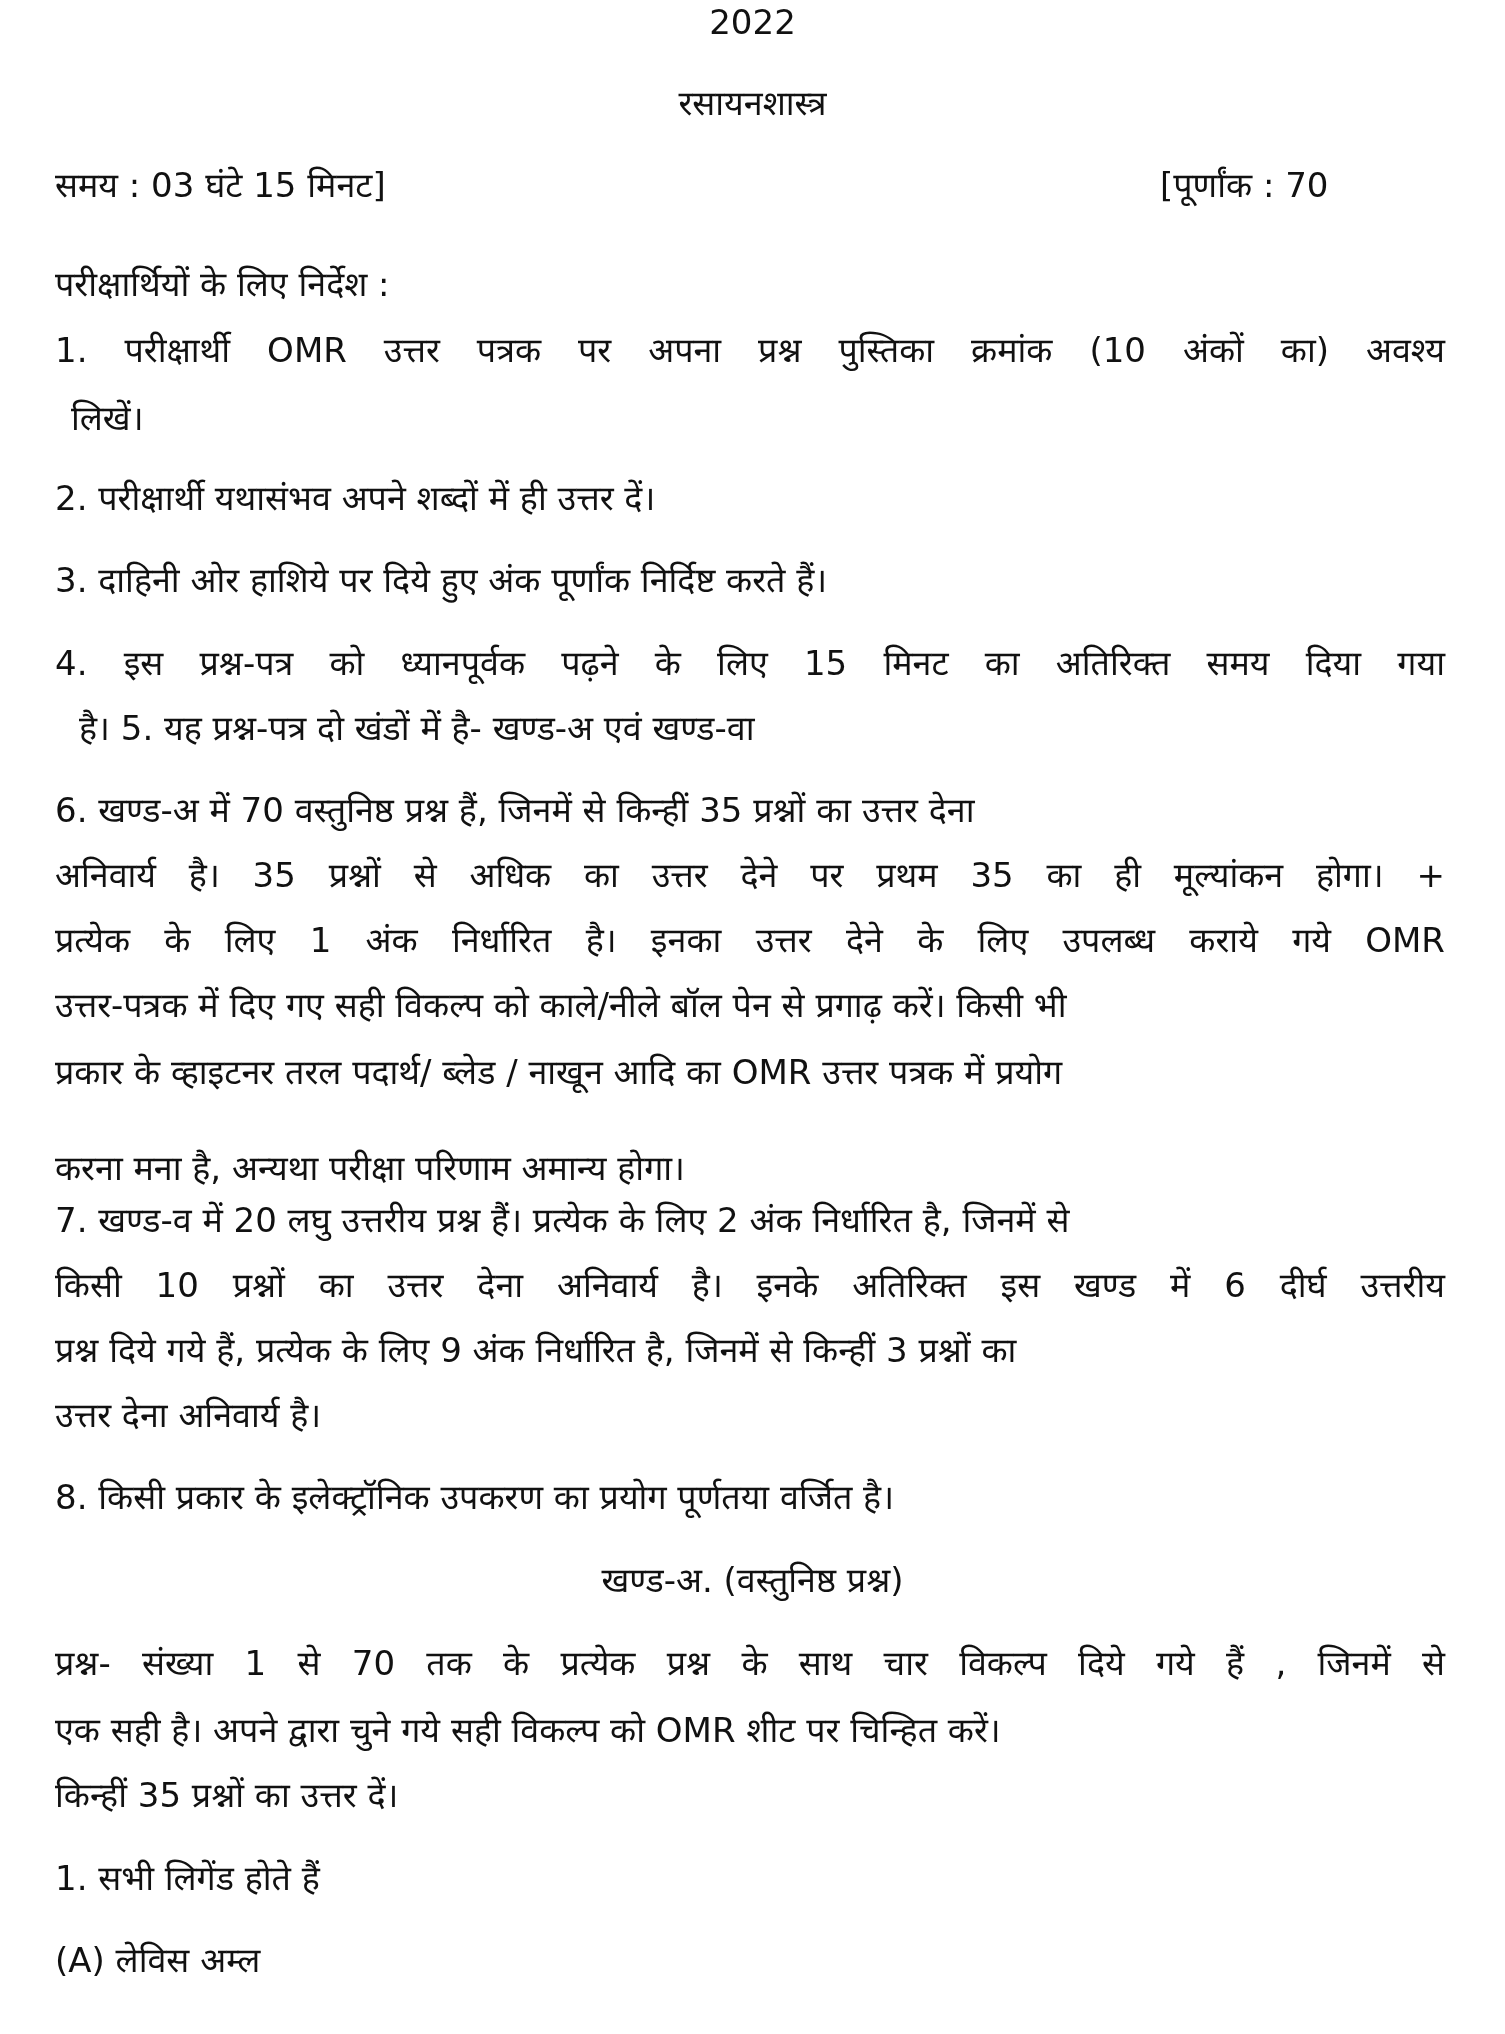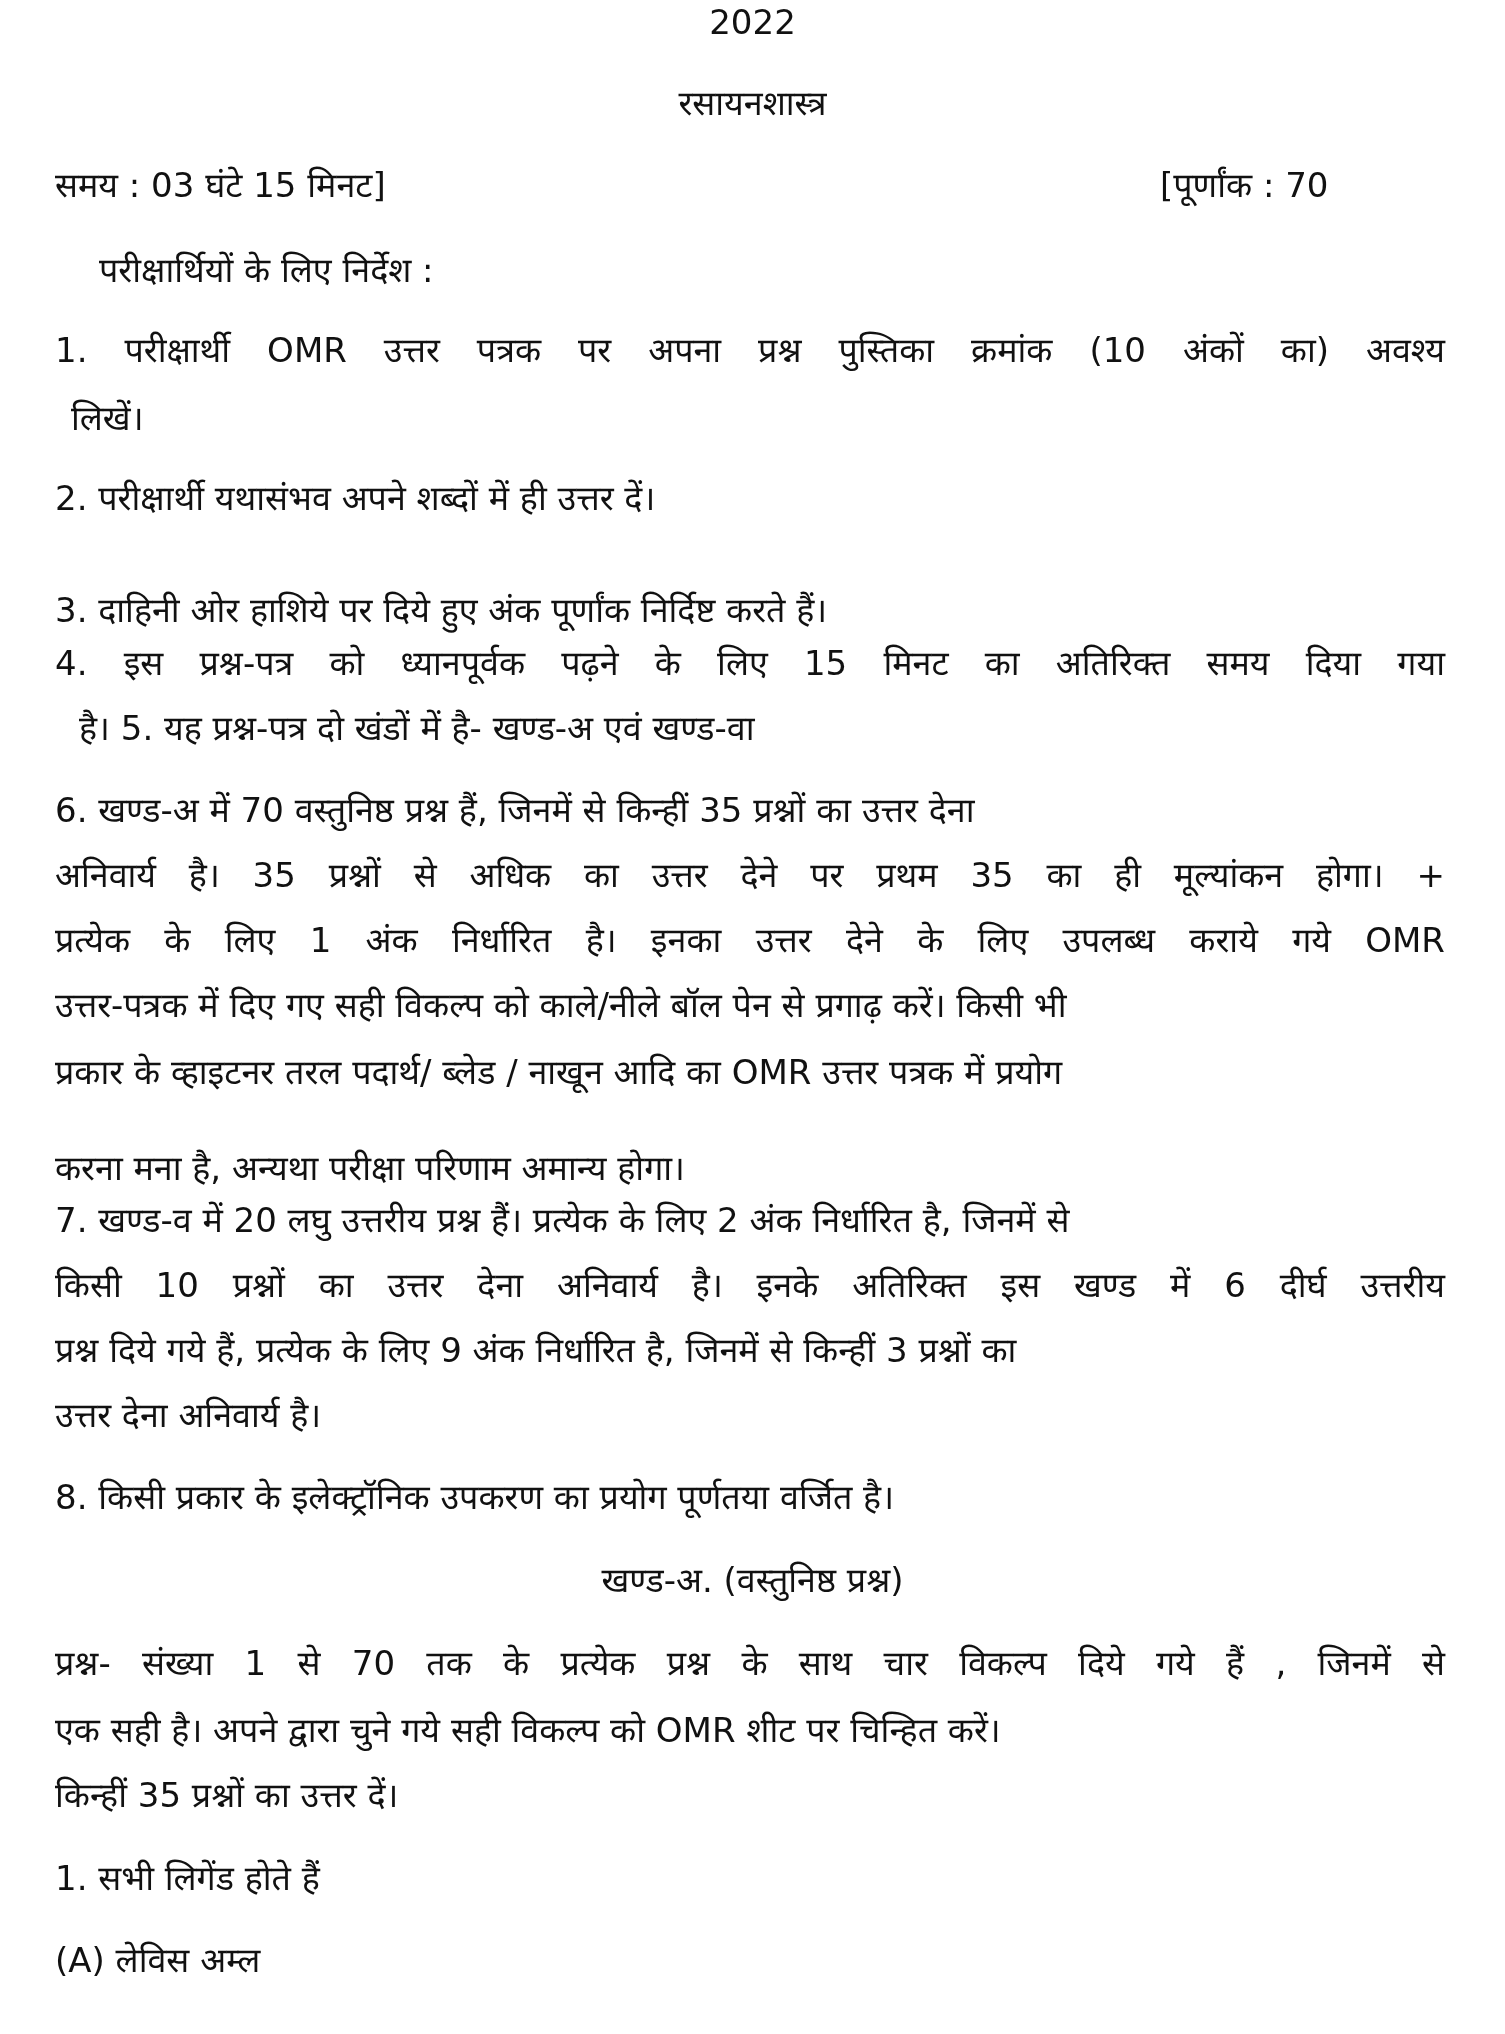--- a/index.html
+++ b/index.html
@@ -43,26 +43,26 @@
   .year { font-size: 34px; }
 </style>
 </head>
 <body>
 
 <div class="line center year" style="top:22px;">2022</div>
 <div class="line center" style="top:103px;">रसायनशास्त्र</div>
 <div class="line" style="top:185px;">समय : 03 घंटे 15 मिनट]</div>
 <div class="right-item" style="top:185px; left:1160px;">[पूर्णांक : 70</div>
 
-<div class="line" style="top:270px;margin-left:44px;">परीक्षार्थियों के लिए निर्देश :</div>
+<div class="line" style="top:284px;">परीक्षार्थियों के लिए निर्देश :</div>
 
 <div class="line justify" style="top:350px;">1. परीक्षार्थी OMR उत्तर पत्रक पर अपना प्रश्न पुस्तिका क्रमांक (10 अंकों का) अवश्य</div>
 <div class="line" style="top:418px;margin-left:16px;">लिखें।</div>
 <div class="line" style="top:498px;">2. परीक्षार्थी यथासंभव अपने शब्दों में ही उत्तर दें।</div>
-<div class="line" style="top:580px;margin-top:30px;">3. दाहिनी ओर हाशिये पर दिये हुए अंक पूर्णांक निर्दिष्ट करते हैं।</div>
+<div class="line" style="top:580px;">3. दाहिनी ओर हाशिये पर दिये हुए अंक पूर्णांक निर्दिष्ट करते हैं।</div>
 <div class="line justify" style="top:663px;">4. इस प्रश्न-पत्र को ध्यानपूर्वक पढ़ने के लिए 15 मिनट का अतिरिक्त समय दिया गया</div>
 <div class="line" style="top:728px;margin-left:24px;">है। 5. यह प्रश्न-पत्र दो खंडों में है- खण्ड-अ एवं खण्ड-वा</div>
 
 <div class="line" style="top:810px;">6. खण्ड-अ में 70 वस्तुनिष्ठ प्रश्न हैं, जिनमें से किन्हीं 35 प्रश्नों का उत्तर देना</div>
 <div class="line justify" style="top:875px;">अनिवार्य है। 35 प्रश्नों से अधिक का उत्तर देने पर प्रथम 35 का ही मूल्यांकन होगा। +</div>
 <div class="line justify" style="top:940px;">प्रत्येक के लिए 1 अंक निर्धारित है। इनका उत्तर देने के लिए उपलब्ध कराये गये OMR</div>
 <div class="line" style="top:1005px;">उत्तर-पत्रक में दिए गए सही विकल्प को काले/नीले बॉल पेन से प्रगाढ़ करें। किसी भी</div>
 <div class="line" style="top:1072px;">प्रकार के व्हाइटनर तरल पदार्थ/ ब्लेड / नाखून आदि का OMR उत्तर पत्रक में प्रयोग</div>
 <div class="line" style="top:1168px;">करना मना है, अन्यथा परीक्षा परिणाम अमान्य होगा।</div>
 

